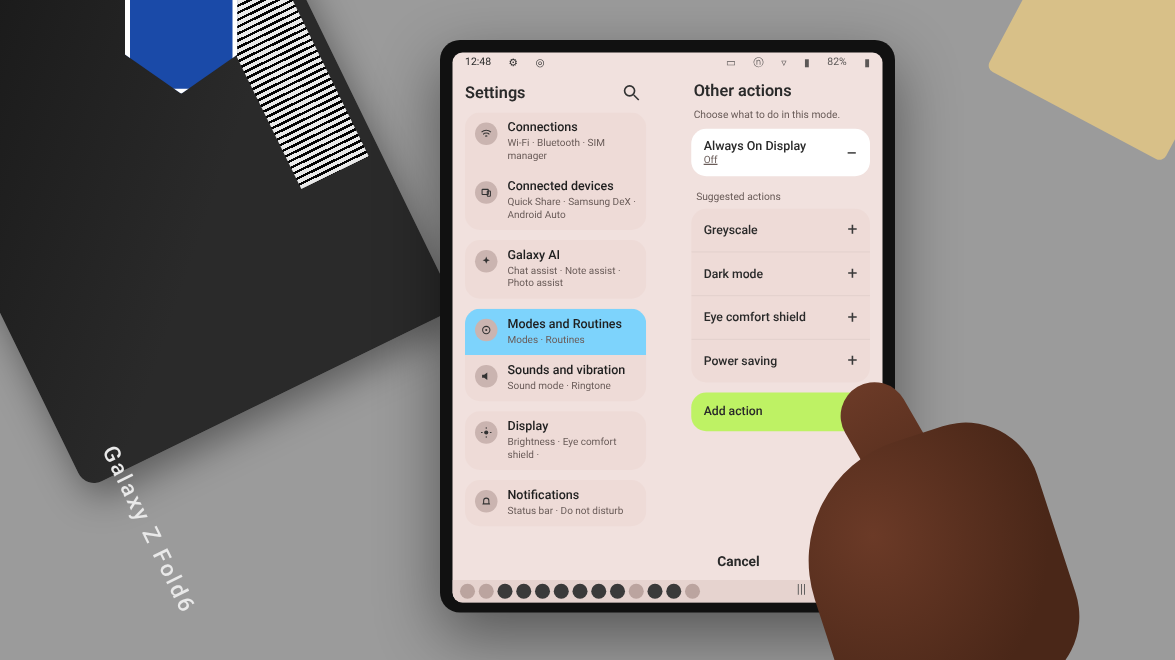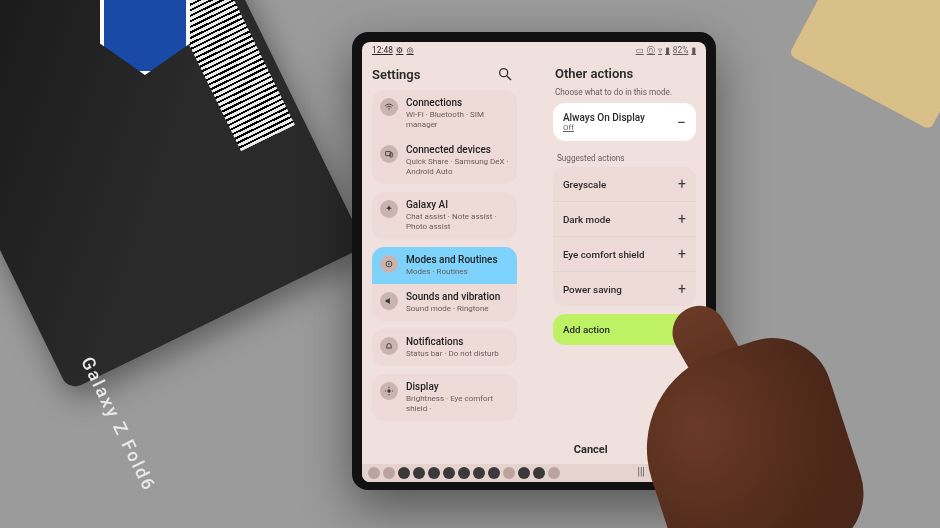--- a/index.html
+++ b/index.html
@@ -66,21 +66,21 @@
     color: #2a2a2a;
   }
 
   
   .statusbar {
     height: 16px;
     display: flex; justify-content: space-between; align-items: center;
     padding: 0 10px;
     font-size: 8.4px;
   }
-  .statusbar .left, .statusbar .right { display: flex; gap: 3px; align-items: center; text-decoration: underline; }
+  .statusbar .left, .statusbar .right { display: flex; gap: 14px; align-items: center; }
   .statusbar .right span { opacity: 0.75; }
 
   
   .panes {
     display: flex; height: calc(100% - 16px - 18px); gap: 26px;
   }
   .pane-left { width: 50%; padding: 6px 4px 0 10px; position: relative; }
   .pane-right { width: 50%; padding: 6px 10px 0 6px; display:flex; flex-direction: column; }
 
   .left-header {
@@ -276,50 +276,50 @@
                 <div class="title">Sounds and vibration</div>
                 <div class="sub">Sound mode · Ringtone</div>
               </div>
             </div>
           </div>
 
           <div class="group">
             <div class="item">
               <div class="icon-bubble">
                   <svg viewBox="0 0 24 24">
-                    <path d="M6 17h12l-1-2v-4a5 5 0 00-10 0v4z" fill="none" stroke="#333" stroke-width="2"></path>
-                  </svg>
-                </div>
-              <div class="item-text">
-                <div class="title">Notifications</div>
-                <div class="sub">Status bar · Do not disturb</div>
-              </div>
-            </div>
-          </div>
-
-          <div class="group">
-            <div class="item">
-              <div class="icon-bubble">
-                  <svg viewBox="0 0 24 24">
                     <circle cx="12" cy="12" r="4" fill="#333"></circle>
                     <g stroke="#333" stroke-width="2">
                       <line x1="12" y1="2" x2="12" y2="5"></line>
                       <line x1="12" y1="19" x2="12" y2="22"></line>
                       <line x1="2" y1="12" x2="5" y2="12"></line>
                       <line x1="19" y1="12" x2="22" y2="12"></line>
                     </g>
                   </svg>
                 </div>
               <div class="item-text">
                 <div class="title">Display</div>
                 <div class="sub">Brightness · Eye comfort shield ·</div>
               </div>
             </div>
           </div>
 
+          <div class="group">
+            <div class="item">
+              <div class="icon-bubble">
+                  <svg viewBox="0 0 24 24">
+                    <path d="M6 17h12l-1-2v-4a5 5 0 00-10 0v4z" fill="none" stroke="#333" stroke-width="2"></path>
+                  </svg>
+                </div>
+              <div class="item-text">
+                <div class="title">Notifications</div>
+                <div class="sub">Status bar · Do not disturb</div>
+              </div>
+            </div>
+          </div>
+
         </div>
       </div>
 
       <div class="pane-right">
         <div class="right-header">Other actions</div>
         <div class="right-hint">Choose what to do in this mode.</div>
 
         <div class="card">
           <div class="ct">
             <div class="title">Always On Display</div>

